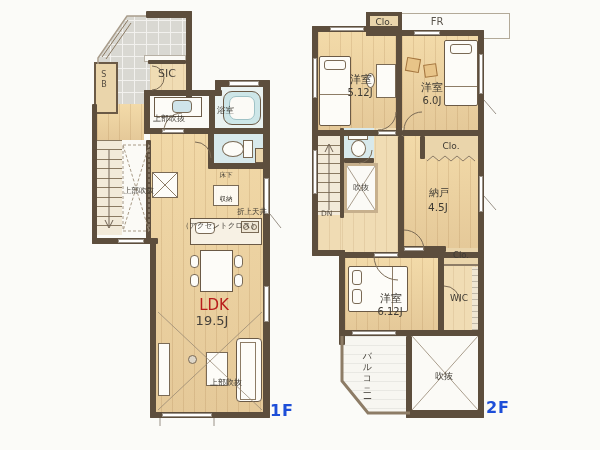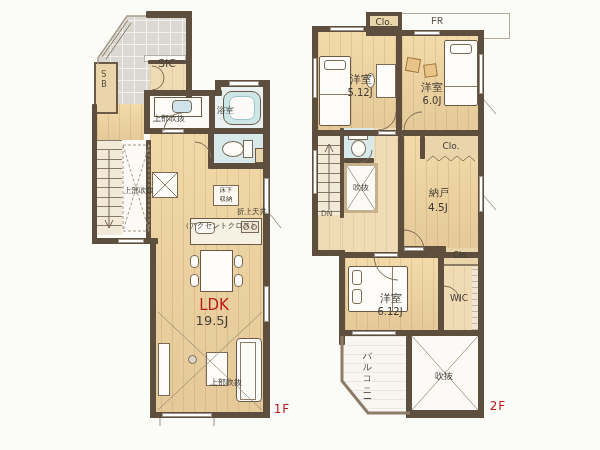--- a/index.html
+++ b/index.html
@@ -19,21 +19,21 @@
   .white{position:absolute;background:#fbfaf6;}
   .clo{position:absolute;background:#ead5ab;border:1px solid #6b5a46;}
   .fx{position:absolute;background:#fdfcf8;border:1.5px solid #6b5a46;box-sizing:border-box;}
   .fxthin{position:absolute;background:#fdfcf8;border:1px solid #7a6a55;box-sizing:border-box;}
   .stairs{position:absolute;background-color:#f2ead9;
         background-image:repeating-linear-gradient(180deg,#8a7a62 0 1px,transparent 1px 9.5px);}
   .win{position:absolute;background:#fff;border:1px solid #9a9288;box-sizing:border-box;}
   .lbl{position:absolute;color:#3e3a33;white-space:nowrap;line-height:1.05;}
   .c{transform:translateX(-50%);}
   .vert{writing-mode:vertical-rl;text-orientation:upright;letter-spacing:2px;}
-  .floorlbl{font-size:12px;color:#b91c1c;letter-spacing:1px;}
+  .floorlbl{font-size:16px;color:#1d4ed8;letter-spacing:1px;font-weight:bold;}
   svg.ov{position:absolute;left:0;top:0;pointer-events:none;}
 </style>
 </head>
 <body>
 
 <div id="plan">
 
   <div class="tile" style="left:98px;top:16px;width:88px;height:89px;
               clip-path:polygon(33% 0,100% 0,100% 100%,0 100%,0 47%);"></div>
 
@@ -246,35 +246,35 @@
     <path d="M342,336 L342,381 L368,413 L410,413" fill="none" stroke="#8d7c66" stroke-width="3"></path>
 
     <g stroke="#9a9288" stroke-width="1">
       <line x1="484" y1="100" x2="496" y2="114"></line>
         <line x1="484" y1="196" x2="496" y2="210"></line>
       <line x1="270" y1="214" x2="281" y2="228"></line>
     </g>
   </svg>
 
   <div class="lbl vert" style="left:99px;top:70px;font-size:8px;letter-spacing:1px;color:#564d41;">SB</div>
-  <div class="lbl c" style="left:167px;top:58px;font-size:11px;color:#4a443c;text-align:center;">SIC</div>
+  <div class="lbl c" style="left:167px;top:68px;font-size:11px;color:#4a443c;text-align:center;">SIC</div>
   <div class="lbl" style="left:153px;top:115px;font-size:8px;">上部吹抜</div>
   <div class="lbl" style="left:217px;top:106px;font-size:8.5px;">浴室</div>
   <div class="lbl" style="left:124px;top:187px;font-size:7.5px;">上部吹抜</div>
-  <div class="lbl c" style="left:226px;top:187px;font-size:6.5px;">床下</div>
+  <div class="lbl c" style="left:226px;top:172px;font-size:6.5px;">床下</div>
   <div class="lbl c" style="left:226px;top:196px;font-size:6.5px;">収納</div>
   <div class="lbl c" style="left:222px;top:208px;font-size:7.5px;margin-left:30px;">折上天井</div>
   <div class="lbl c" style="left:220px;top:222px;font-size:7.5px;">（アクセントクロス）</div>
   <div class="lbl c" style="left:214px;top:298px;font-size:15px;color:#b91c1c;">LDK</div>
   <div class="lbl c" style="left:212px;top:314px;font-size:13px;color:#45403a;">19.5J</div>
   <div class="lbl c" style="left:226px;top:379px;font-size:8px;">上部吹抜</div>
   <div class="lbl c floorlbl" style="left:282px;top:403px;">1F</div>
 
   <div class="lbl c" style="left:384px;top:18px;font-size:9px;">Clo.</div>
-  <div class="lbl c" style="left:437px;top:17px;font-size:10px;color:#5b564e;font-family:Liberation Mono, monospace;">FR</div>
+  <div class="lbl c" style="left:437px;top:17px;font-size:10px;color:#5b564e;">FR</div>
   <div class="lbl c" style="left:361px;top:74px;font-size:11px;">洋室</div>
   <div class="lbl c" style="left:360px;top:88px;font-size:10px;">5.12J</div>
   <div class="lbl c" style="left:432px;top:82px;font-size:11px;">洋室</div>
   <div class="lbl c" style="left:432px;top:96px;font-size:10px;">6.0J</div>
   <div class="lbl" style="left:321px;top:210px;font-size:7.5px;color:#564d41;">DN</div>
   <div class="lbl c" style="left:361px;top:184px;font-size:8px;">吹抜</div>
   <div class="lbl c" style="left:451px;top:142px;font-size:9px;">Clo.</div>
   <div class="lbl c" style="left:439px;top:188px;font-size:10px;">納戸</div>
   <div class="lbl c" style="left:438px;top:202px;font-size:10.5px;">4.5J</div>
   <div class="lbl c" style="left:391px;top:293px;font-size:11px;">洋室</div>

